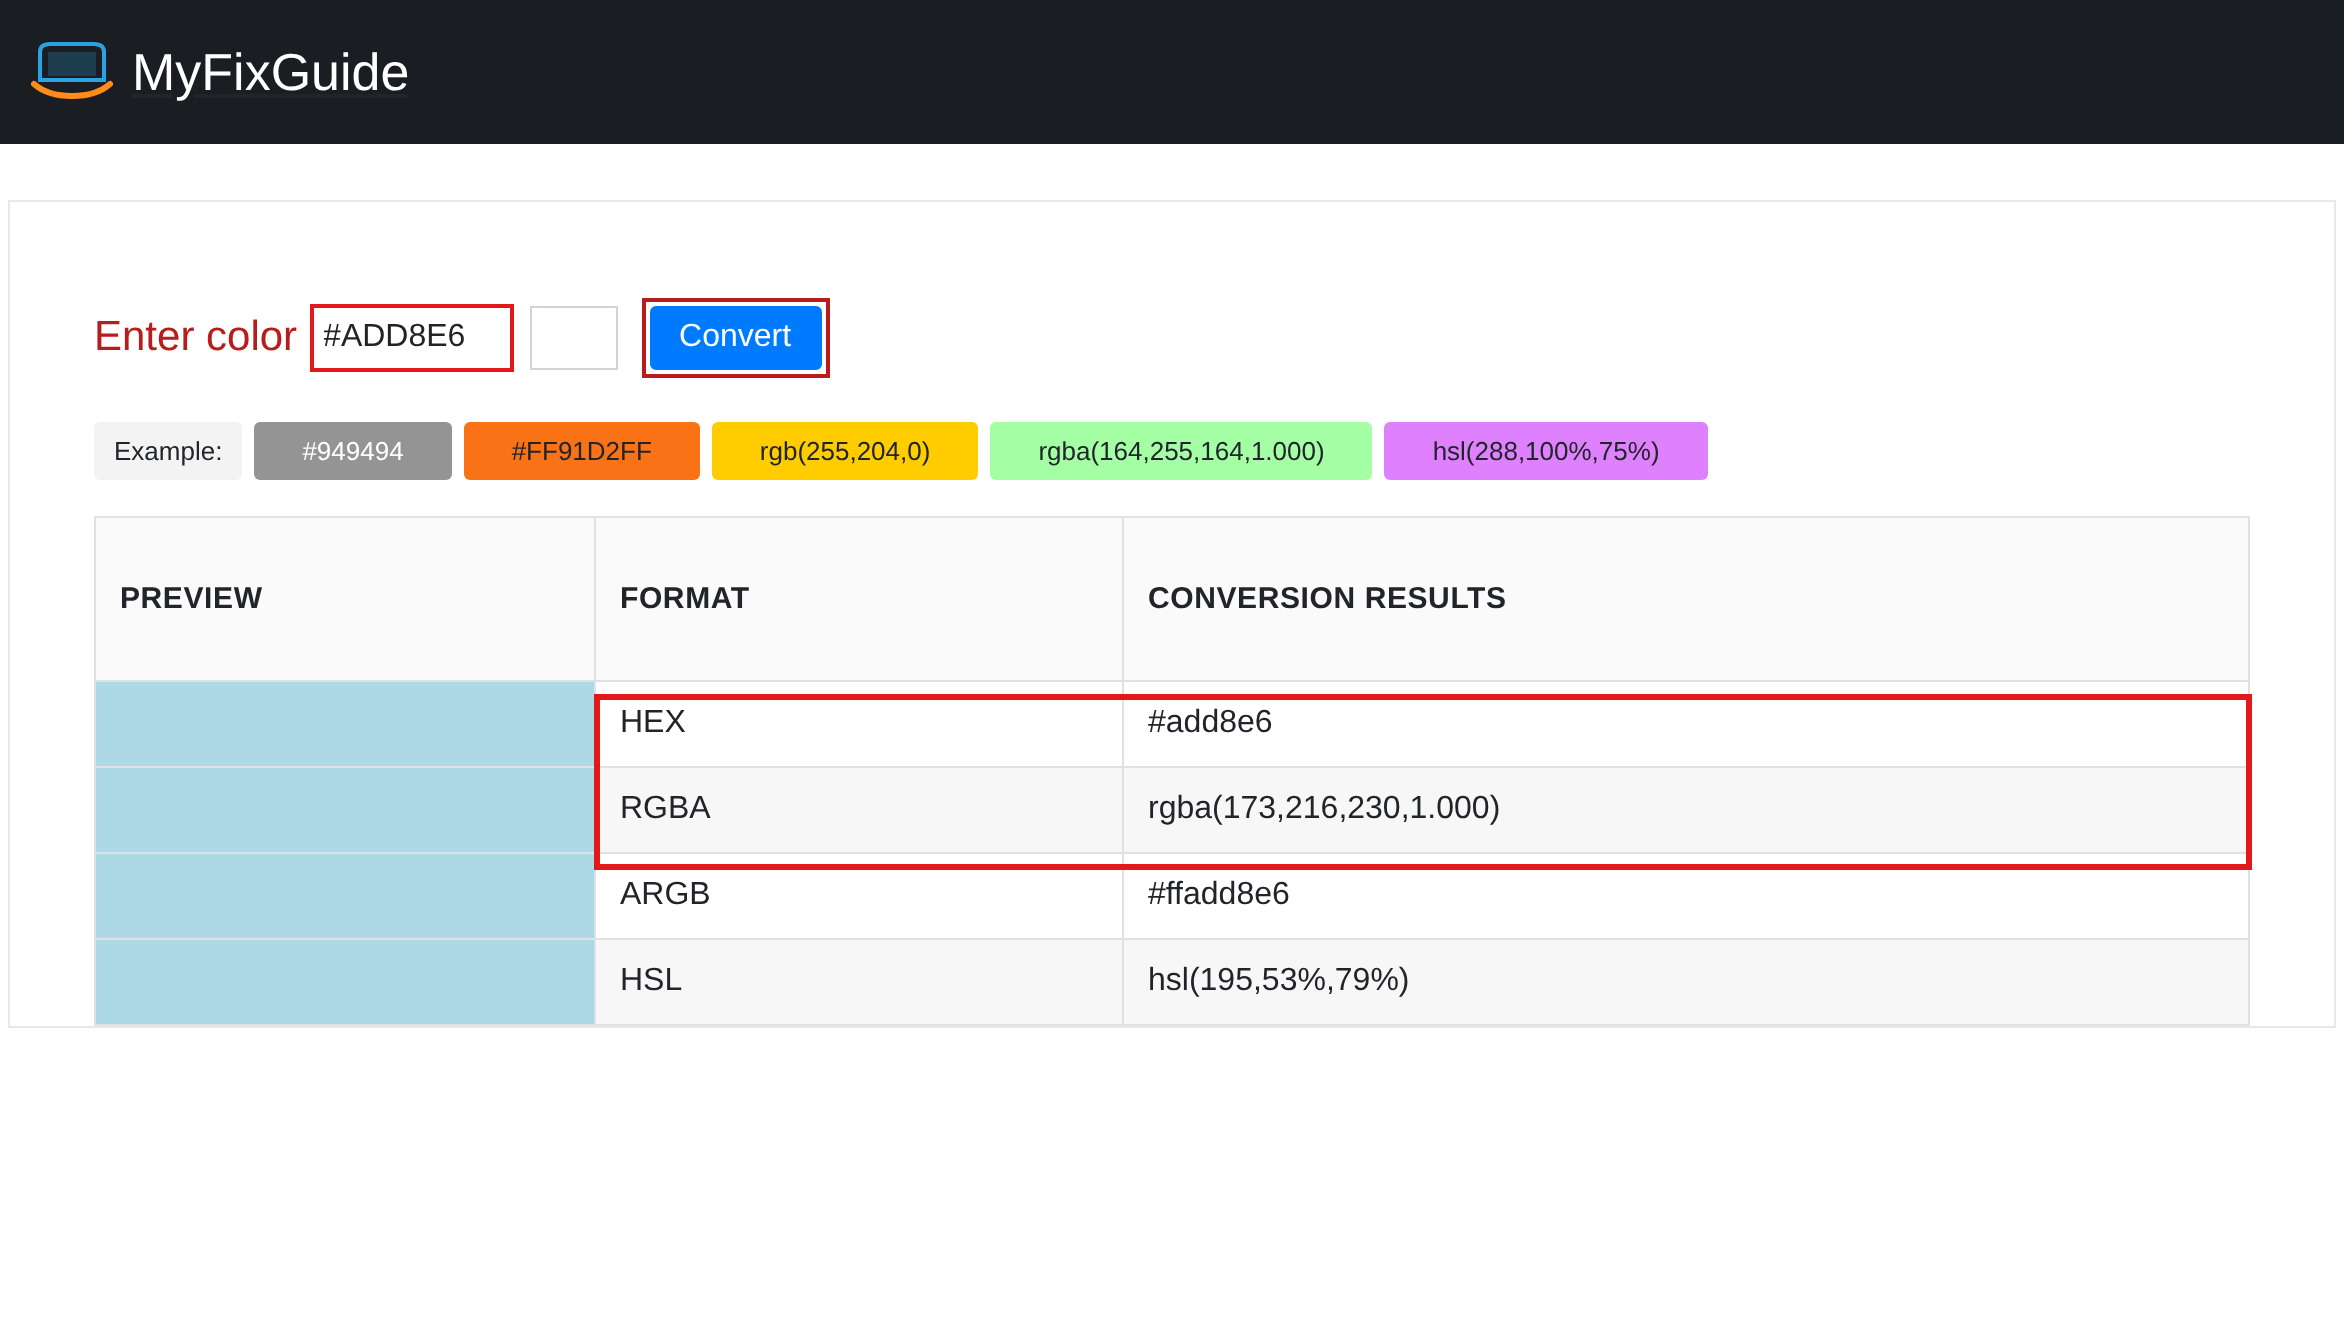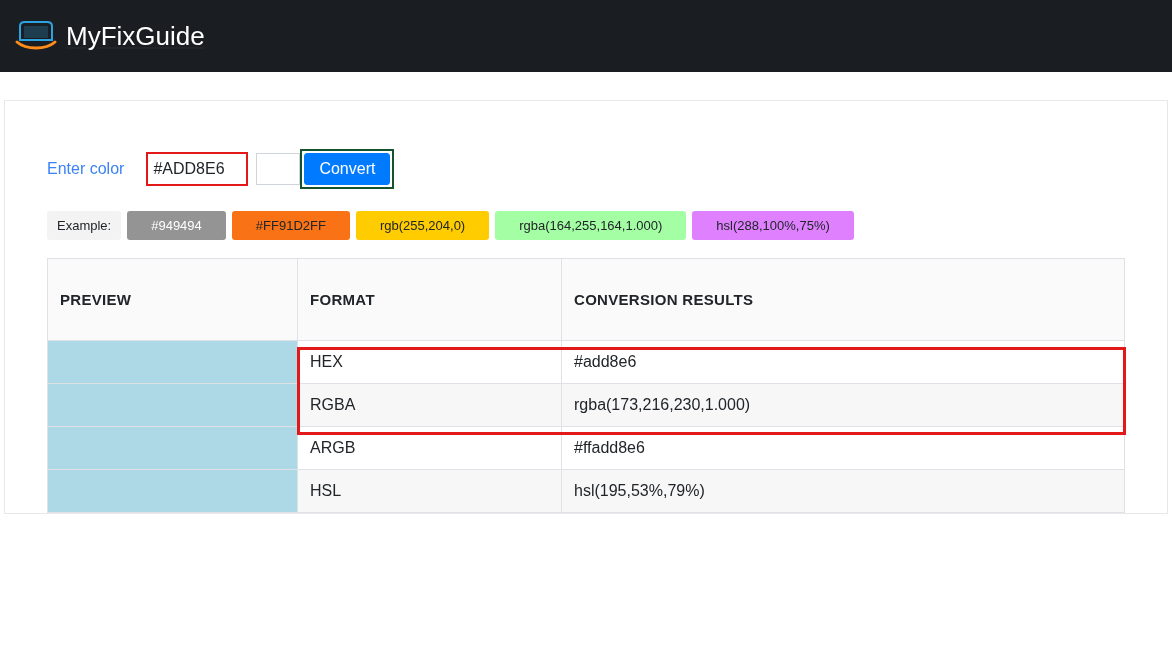--- a/index.html
+++ b/index.html
@@ -41,23 +41,23 @@
     color: #1c1c1c;
   }
   
   .input-row {
     display: flex;
     align-items: center;
     gap: 0;
     margin-bottom: 22px;
   }
   .input-label {
-    font-size: 16px;
-    color: #3b82f6;
-    margin-right: 22px;
+    font-size: 21px;
+    color: #b91c1c;
+    margin-right: 6px;
   }
   .color-input-box {
     border: 2px solid #e31818;
     padding: 2px 3px;
     display: inline-flex;
   }
   .color-input {
     border: none;
     outline: none;
     font-size: 16px;
@@ -66,22 +66,22 @@
     color: #212529;
   }
   .extra-input {
     border: 1px solid #ced4da;
     width: 44px;
     height: 32px;
     margin-left: 8px;
     background: #fff;
   }
   .convert-wrap {
-    border: 2px solid #14532d;
-    margin-left: 0;
+    border: 2px solid #b91c1c;
+    margin-left: 12px;
     padding: 2px;
     display: inline-flex;
   }
   .convert-btn {
     background: #007bff;
     color: #fff;
     border: 1px solid #007bff;
     padding: 6px 14px;
     font-size: 16px;
     cursor: pointer;

